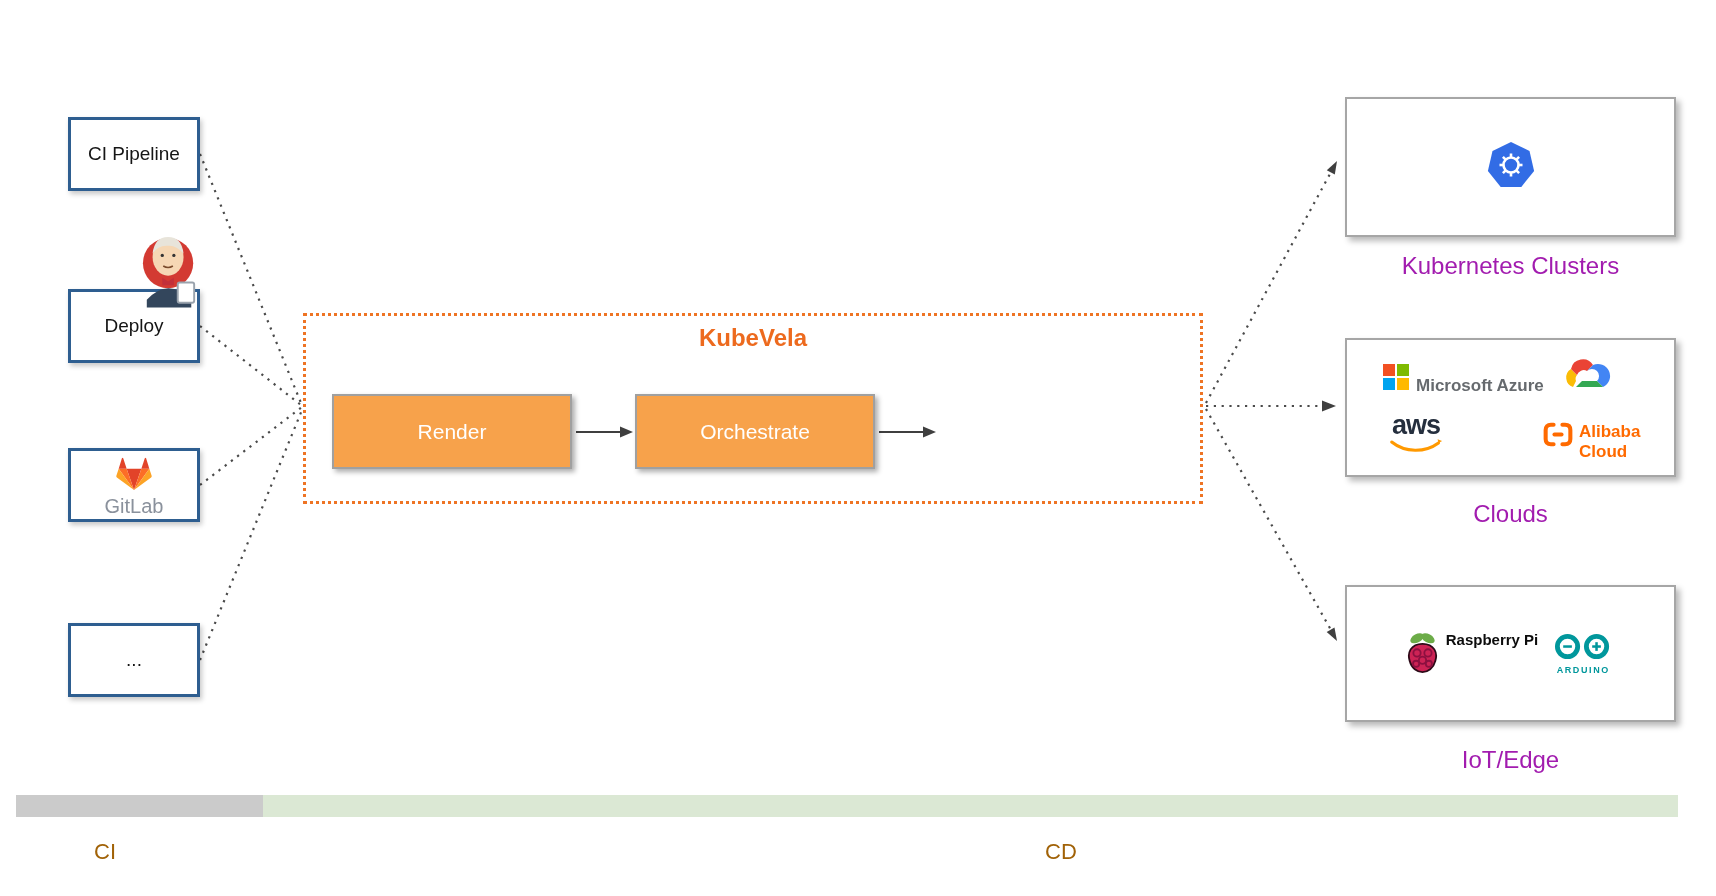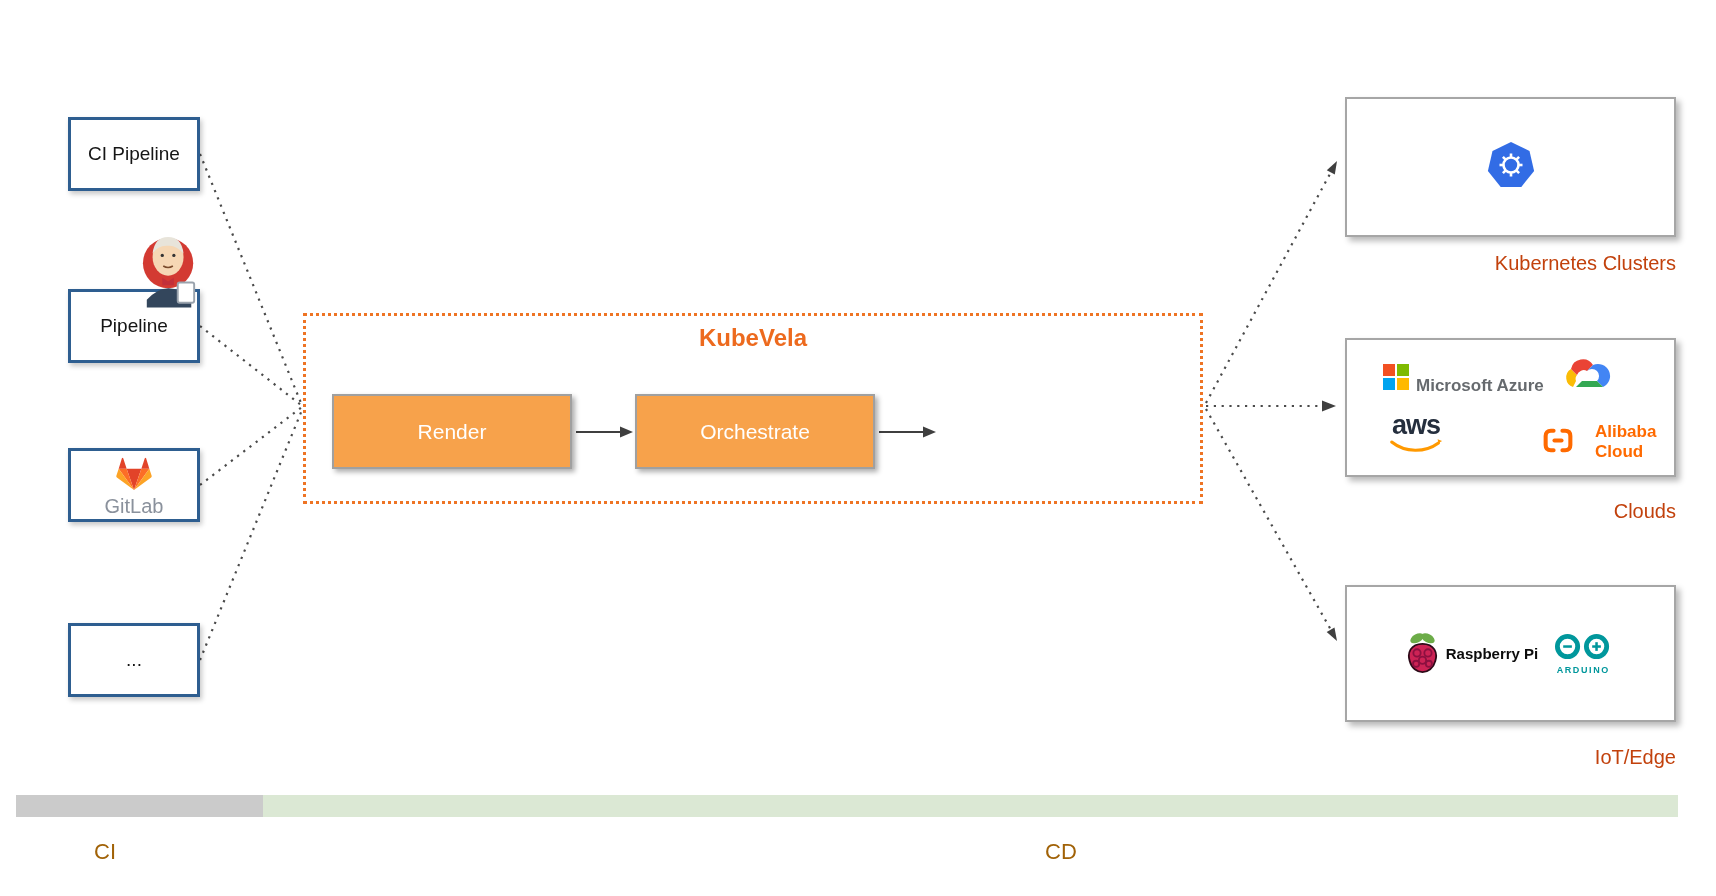--- a/index.html
+++ b/index.html
@@ -39,36 +39,36 @@
 
   
   .target-box{
     position:absolute;left:1345px;width:331px;box-sizing:border-box;
     background:#fff;border:2px solid #a6a6a6;box-shadow:4px 4px 6px rgba(0,0,0,.28);
   }
   .target-box.k8s{top:97px;height:140px;display:flex;align-items:center;justify-content:center;}
   .target-box.clouds{top:338px;height:139px;}
   .target-box.iot{top:585px;height:137px;display:flex;align-items:center;justify-content:center;gap:14px;}
   .target-label{
-    position:absolute;left:1345px;width:331px;text-align:right;
-    font-size:20px;color:#c2410c;
+    position:absolute;left:1345px;width:331px;text-align:center;
+    font-size:24px;color:#a21caf;
   }
   .lbl-k8s{top:252px;} .lbl-clouds{top:500px;} .lbl-iot{top:746px;}
 
   
   .logo-azure{position:absolute;left:36px;top:22px;display:flex;align-items:center;gap:7px;}
   .azure-text{font-size:17px;font-weight:600;color:#666a6e;margin-top:14px;}
   .logo-gcp{position:absolute;left:216px;top:17px;}
   .logo-aws{position:absolute;left:42px;top:72px;display:flex;flex-direction:column;align-items:center;line-height:1;}
   .aws-text{font-size:27px;font-weight:bold;color:#252f3e;letter-spacing:-1px;}
-  .logo-alibaba{position:absolute;left:148px;top:82px;display:flex;align-items:center;gap:22px;padding-left:48px;}
+  .logo-alibaba{position:absolute;left:148px;top:82px;display:flex;align-items:flex-start;gap:6px;padding-left:48px;}
   .alibaba-text{font-size:17px;font-weight:bold;color:#ff6a00;}
 
   
-  .logo-raspberry{display:flex;align-items:center;gap:8px;}
+  .logo-raspberry{display:flex;gap:8px;}
   .raspberry-text{font-size:15px;font-weight:bold;color:#0c0c0c;}
   .logo-arduino{display:flex;flex-direction:column;align-items:center;line-height:1;text-align:right;}
   .arduino-text{font-size:9px;font-weight:bold;color:#00979c;letter-spacing:1.6px;margin-top:1px;}
 
   
   .bar{position:absolute;top:795px;height:22px;}
   .bar.ci{left:16px;width:247px;background:#cbcbcb;}
   .bar.cd{left:263px;width:1415px;background:#dbe8d4;}
   .phase-label{position:absolute;top:839px;font-size:22px;color:#a16207;text-align:center;}
   .phase-label.ci{left:84px;width:42px;}
@@ -120,21 +120,21 @@
       <ellipse cx="28" cy="32" rx="16" ry="19" fill="#f6d7b4"></ellipse>
       <path d="M12 28 Q14 11 28 11 Q42 11 44 28 Q36 19 28 20 Q18 19 12 28" fill="#e8e4da"></path>
       <circle cx="22" cy="30" r="1.7" fill="#333"></circle>
       <circle cx="34" cy="30" r="1.7" fill="#333"></circle>
       <path d="M23 41 Q28 44 33 41" stroke="#7a4a2b" stroke-width="1.6" fill="none"></path>
       <path d="M22 53 L28 57 L34 53 L34 61 L22 61 Z" fill="#c2303a"></path>
       <rect x="38" y="58" width="17" height="21" rx="2" fill="#ffffff" stroke="#9aa3ad" stroke-width="2"></rect>
     </svg>
   </div>
   <div class="src-box" style="top:289px">
-    <span>Pipeline</span>
+    <span>Deploy</span>
   </div>
 
   <div class="src-box col" style="top:448px">
     <span>
       <svg width="40" height="37" viewBox="0 0 512 460">
         <path fill="#e24329" d="M256 440 L350 170 H162 Z"></path>
         <path fill="#fc6d26" d="M256 440 L162 170 H60 Z"></path>
         <path fill="#fc6d26" d="M256 440 L350 170 H452 Z"></path>
         <path fill="#fca326" d="M60 170 L30 260 a18 18 0 0 0 7 20 L256 440 Z"></path>
         <path fill="#fca326" d="M452 170 L482 260 a18 18 0 0 1 -7 20 L256 440 Z"></path>

